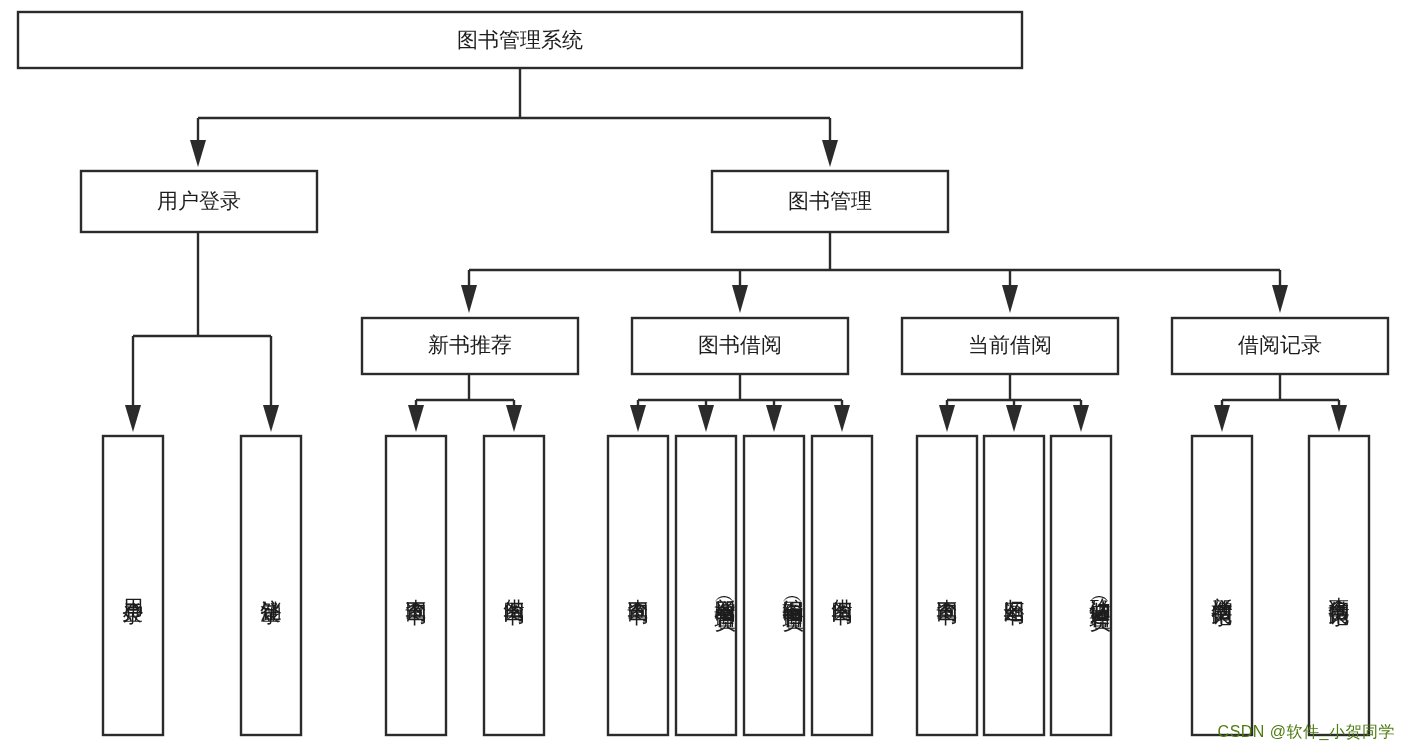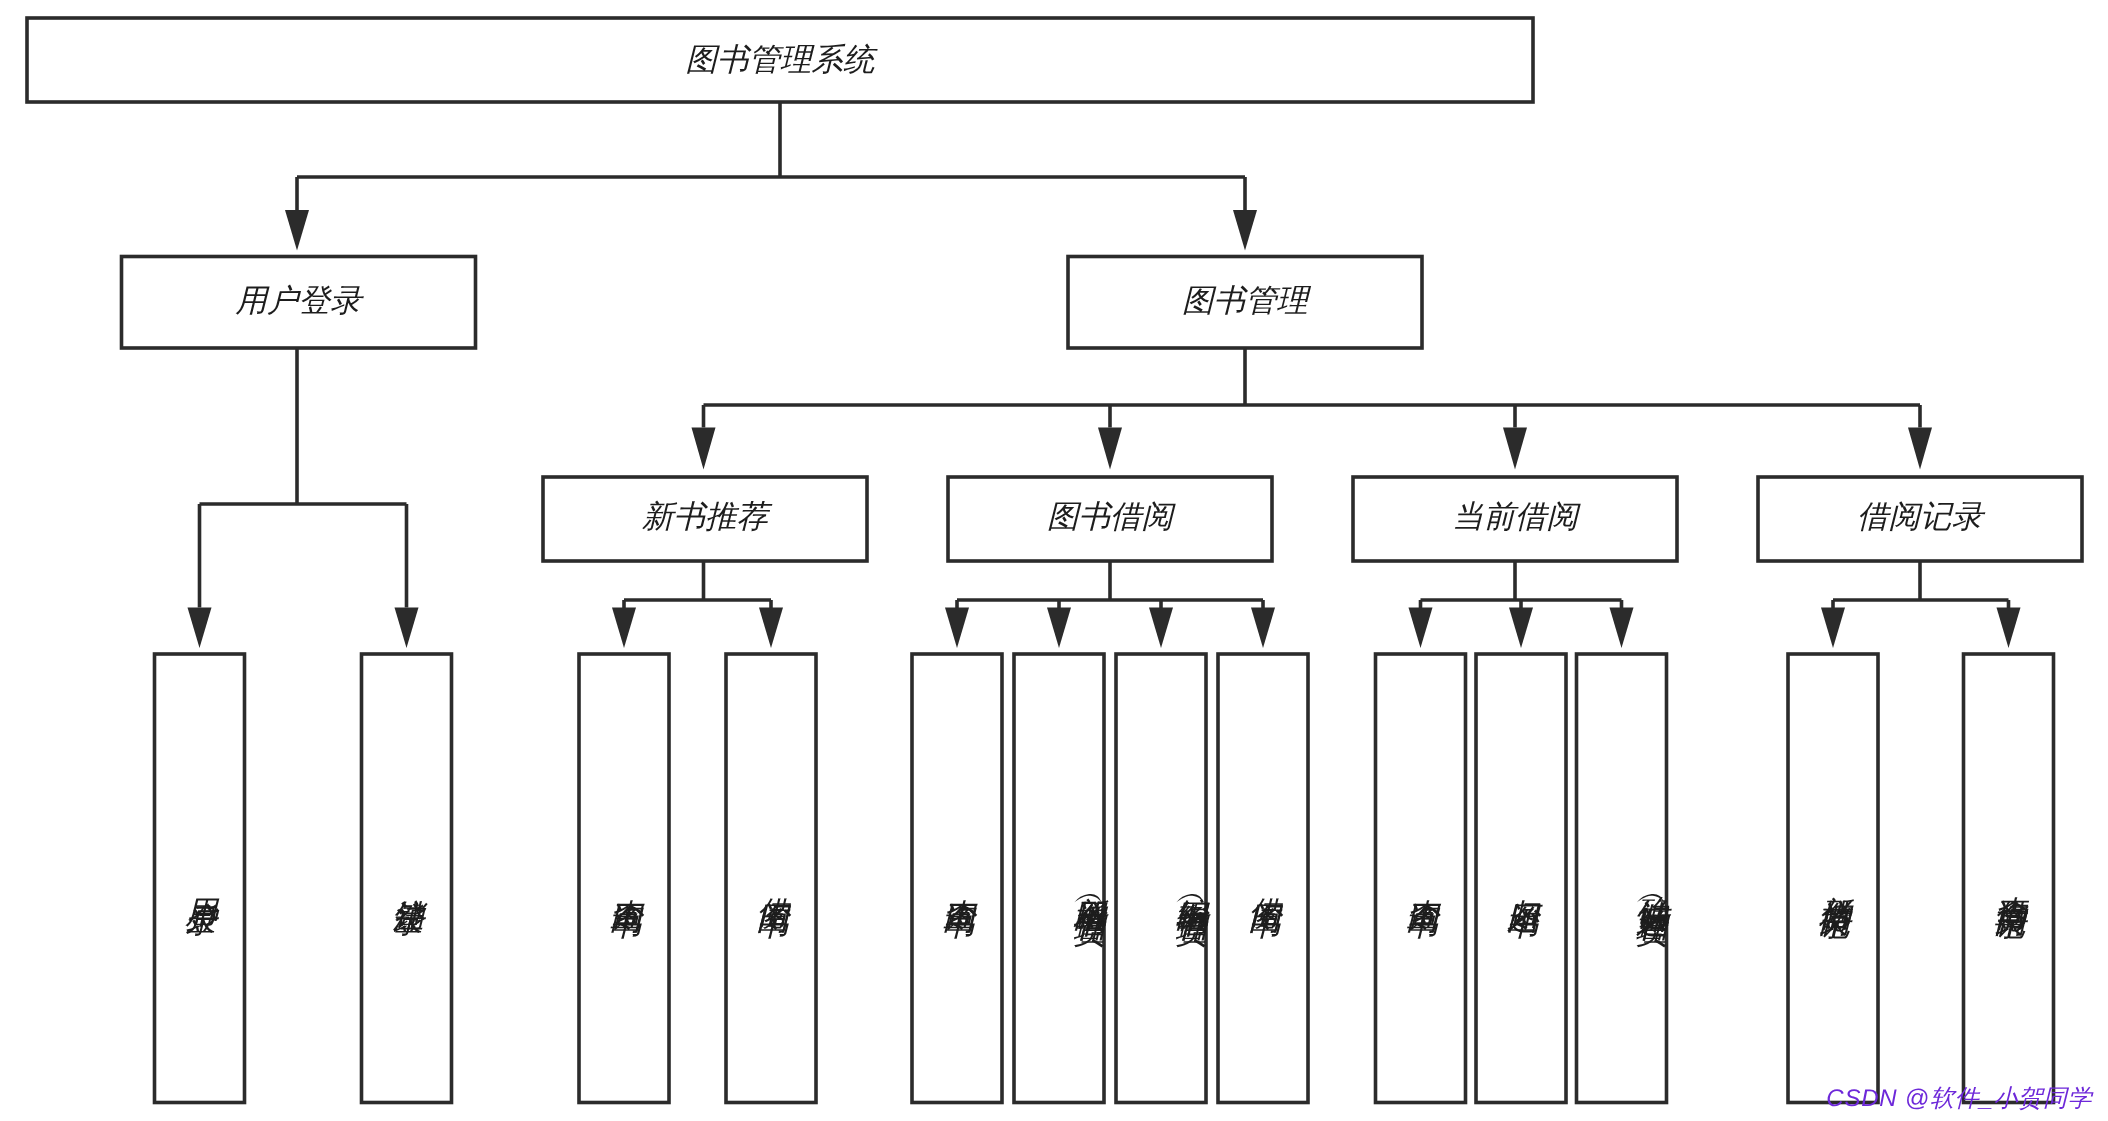--- a/index.html
+++ b/index.html
@@ -11,21 +11,20 @@
     width: 1405px;
     height: 747px;
     font-family: "Liberation Sans", "DejaVu Sans", sans-serif;
     overflow: hidden;
   }
   #diagram-root {
     position: relative;
     width: 1405px;
     height: 747px;
     background: #ffffff;
-    font-style: italic;
   }
   svg#flow-svg {
     position: absolute;
     top: 0;
     left: 0;
     width: 1405px;
     height: 747px;
     display: block;
   }
   .node-box {
@@ -60,21 +59,21 @@
     white-space: nowrap;
     text-align: center;
     pointer-events: none;
   }
   .watermark {
     position: absolute;
     right: 10px;
     bottom: 4px;
     font-family: "Liberation Sans", "DejaVu Sans", sans-serif;
     font-size: 16px;
-    color: #6d28d9;
+    color: #4d7c0f;
     letter-spacing: 0.5px;
     white-space: nowrap;
   }
 </style>
 </head>
 <body>
 
 <div id="diagram-root">
 
   <svg id="flow-svg" viewBox="0 0 1405 747">

